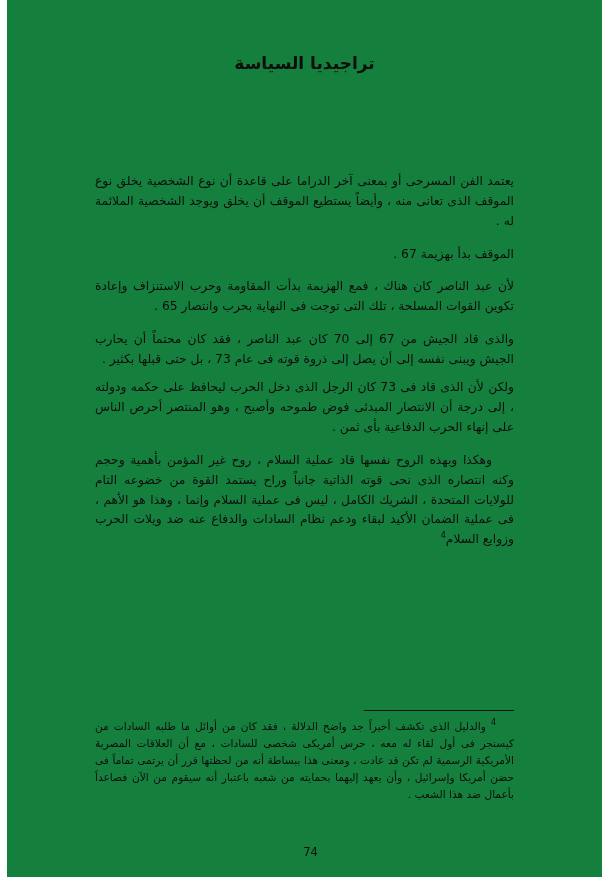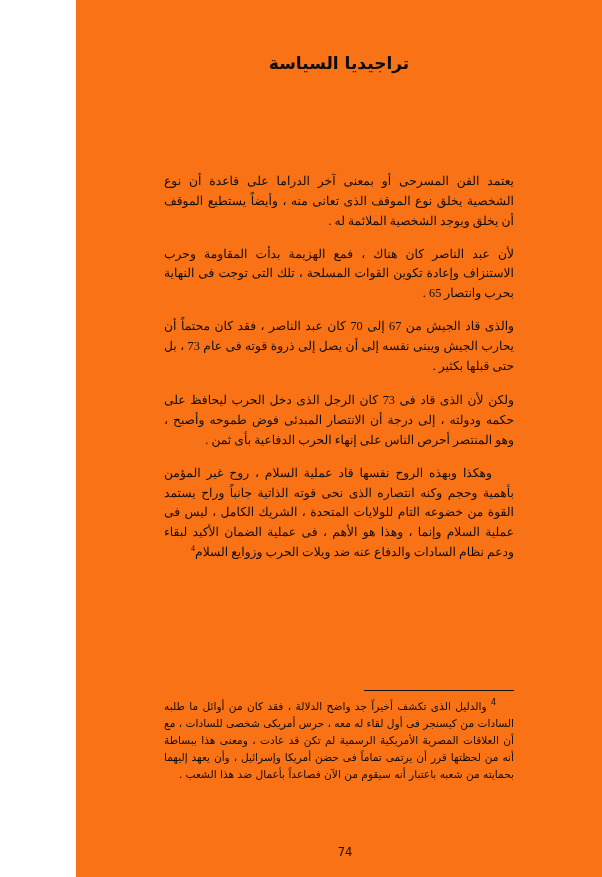--- a/index.html
+++ b/index.html
@@ -9,25 +9,25 @@
   }
   body {
     width: 602px;
     height: 877px;
     font-family: "DejaVu Sans", "Liberation Sans", sans-serif;
     color: #0d0d0d;
     overflow: hidden;
   }
   .page {
     position: relative;
-    width: 526px;
+    width: 595px;
     height: 877px;
     box-sizing: border-box;
     padding: 0;
-    background: #f97316;
+    background: #15803d;
   }
   .content {
     position: absolute;
     top: 52px;
     right: 88px;
     left: 88px;
     direction: rtl;
     text-align: justify;
   }
   .doc-title {
@@ -40,33 +40,32 @@
   }
   .body-block {
     margin-top: 96px;
   }
   p.para {
     font-size: 12.3px;
     line-height: 1.62;
     margin: 0 0 13px 0;
     text-align: justify;
     text-justify: inter-word;
-    font-family: Liberation Serif, serif;
   }
   p.para.indent {
     text-indent: 22px;
   }
   .gap-sm { margin-bottom: 11px; }
 
   
   .footnote-wrap {
     position: absolute;
     right: 88px;
     left: 88px;
-    top: 690px;
+    top: 710px;
   }
   .footnote-rule {
     width: 150px;
     height: 1px;
     background: #111;
     margin: 0 0 7px auto;
   }
   .footnote {
     font-size: 10.6px;
     line-height: 1.6;
@@ -92,22 +91,23 @@
 <body>
 
 <div class="page">
 
   <div class="content">
 
     <h1 class="doc-title">تراجيديا السياسة</h1>
 
     <div class="body-block">
       <p class="para">يعتمد الفن المسرحى أو بمعنى آخر الدراما على قاعدة أن نوع الشخصية يخلق نوع الموقف الذى تعانى منه ، وأيضاً يستطيع الموقف أن يخلق ويوجد الشخصية الملائمة له .</p>
+      <p class="para">الموقف بدأ بهزيمة 67 .</p>
       <p class="para">لأن عبد الناصر كان هناك ، فمع الهزيمة بدأت المقاومة وحرب الاستنزاف وإعادة تكوين القوات المسلحة ، تلك التى توجت فى النهاية بحرب وانتصار 65 .</p>
-      <p class="para gap-sm" style="margin-bottom:14px">والذى قاد الجيش من 67 إلى 70 كان عبد الناصر ، فقد كان محتماً أن يحارب الجيش ويبنى نفسه إلى أن يصل إلى ذروة قوته فى عام 73 ، بل حتى قبلها بكثير .</p>
+      <p class="para gap-sm" style="margin-bottom:8px">والذى قاد الجيش من 67 إلى 70 كان عبد الناصر ، فقد كان محتماً أن يحارب الجيش ويبنى نفسه إلى أن يصل إلى ذروة قوته فى عام 73 ، بل حتى قبلها بكثير .</p>
       <p class="para">ولكن لأن الذى قاد فى 73 كان الرجل الذى دخل الحرب ليحافظ على حكمه ودولته ، إلى درجة أن الانتصار المبدئى فوض طموحه وأصبح ، وهو المنتصر أحرص الناس على إنهاء الحرب الدفاعية بأى ثمن .</p>
       <p class="para indent" style="margin-bottom:0"><span>وهكذا وبهذه الروح نفسها قاد عملية السلام ، روح غير المؤمن بأهمية وحجم وكنه انتصاره الذى نحى قوته الذاتية جانباً وراح يستمد القوة من خضوعه التام للولايات المتحدة ، الشريك الكامل ، ليس فى عملية السلام وإنما ، وهذا هو الأهم ، فى عملية الضمان الأكيد لبقاء ودعم نظام السادات والدفاع عنه ضد ويلات الحرب وزوايع السلام</span><sup class="fn-marker">4</sup></p>
     </div>
 
   </div>
 
   <div class="footnote-wrap">
     <div class="footnote-rule"></div>
     <p class="footnote"><sup class="fn-marker">4</sup> <span>والدليل الذى تكشف أخيراً جد واضح الدلالة ، فقد كان من أوائل ما طلبه السادات من كيسنجر فى أول لقاء له معه ، حرس أمريكى شخصى للسادات ، مع أن العلاقات المصرية الأمريكية الرسمية لم تكن قد عادت ، ومعنى هذا ببساطة أنه من لحظتها قرر أن يرتمى تماماً فى حضن أمريكا وإسرائيل ، وأن يعهد إليهما بحمايته من شعبه باعتبار أنه سيقوم من الآن فصاعداً بأعمال ضد هذا الشعب .</span></p>
   </div>

